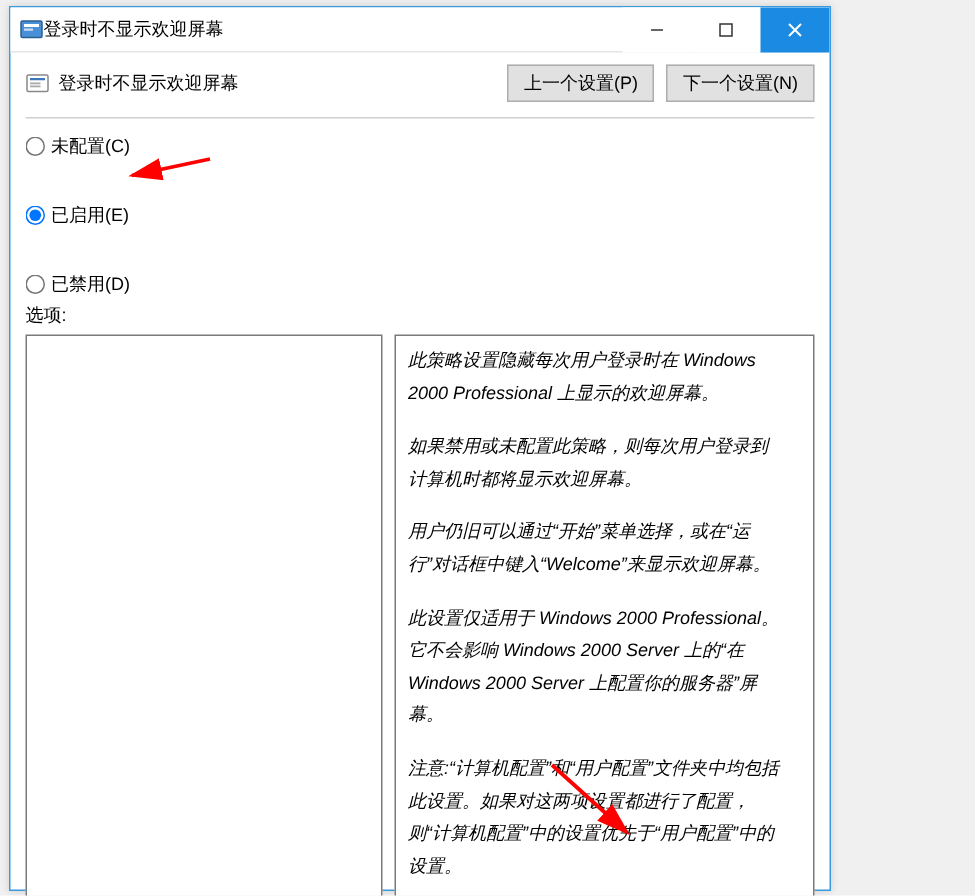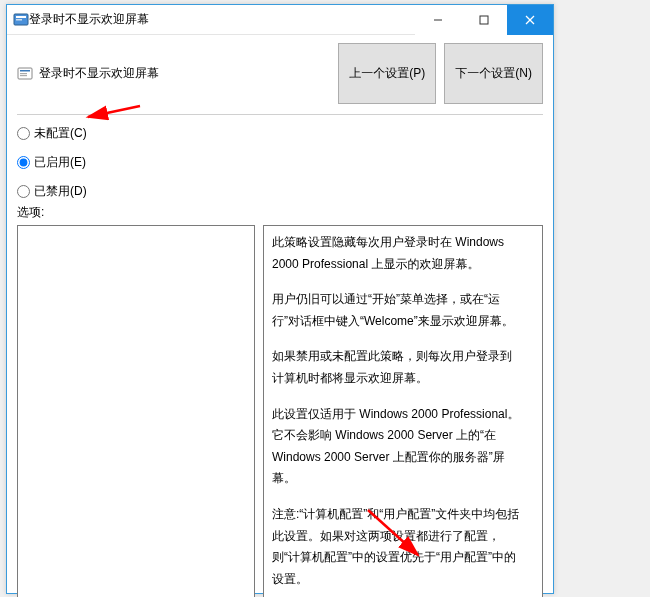--- a/index.html
+++ b/index.html
@@ -69,41 +69,41 @@
   }
   .header-row .left {
     flex: 1;
     display: flex;
     align-items: center;
     gap: 6px;
   }
   .btn {
     border: 1px solid #adadad;
     background: #e1e1e1;
-    padding: 21px 10px;
+    padding: 3px 10px;
     font-size: 12px;
     cursor: pointer;
     min-width: 96px;
     text-align: center;
   }
 
   .divider {
     border-top: 1px solid #d0d0d0;
     margin: 4px 0 8px 0;
   }
 
   .config-area {
     display: flex;
     gap: 12px;
   }
   .radio-col {
     width: 88px;
     display: flex;
     flex-direction: column;
-    gap: 12px;
+    gap: 29px;
     padding-top: 2px;
   }
   .radio-item { display: flex; gap: 4px; align-items: center; white-space: nowrap; }
   .radio-item input { margin:0; }
 
   .comment-col { flex: 1; display:flex; flex-direction:column; gap:6px; }
   .row-line { display:flex; gap:10px; align-items:flex-start; }
   .row-line label { width: 56px; padding-top:3px; }
   .comment-box {
     flex:1;
@@ -146,21 +146,21 @@
   }
   .help-box {
     flex:1;
     border:1px solid #7a7a7a;
     background:#fff;
     overflow-y:scroll;
     padding:6px 8px;
     line-height:1.8;
     font-size:12px;
   }
-  .help-box p { margin: 0 13px 14px 0; }
+  .help-box p { margin: 0 13px 14px 0; font-style: italic; }
 
   
   .arrow-layer {
     position:absolute; left:0; top:0; width:650px; height:597px;
     pointer-events:none;
   }
 
   
   .mini-icon {
     width:16px; height:16px; display:inline-block;
@@ -239,22 +239,22 @@
     </div>
 
     <div class="labels-row">
       <div class="l-options">选项:</div>
     </div>
 
     <div class="lower-row">
       <div class="options-box"></div>
       <div class="help-box" id="help-box">
           <p>此策略设置隐藏每次用户登录时在 Windows 2000 Professional 上显示的欢迎屏幕。</p>
+          <p>如果禁用或未配置此策略，则每次用户登录到计算机时都将显示欢迎屏幕。</p>
           <p>用户仍旧可以通过“开始”菜单选择，或在“运行”对话框中键入“Welcome”来显示欢迎屏幕。</p>
-          <p>如果禁用或未配置此策略，则每次用户登录到计算机时都将显示欢迎屏幕。</p>
           <p>此设置仅适用于 Windows 2000 Professional。它不会影响 Windows 2000 Server 上的“在 Windows 2000 Server 上配置你的服务器”屏幕。</p>
           <p>注意:“计算机配置”和“用户配置”文件夹中均包括此设置。如果对这两项设置都进行了配置，则“计算机配置”中的设置优先于“用户配置”中的设置。</p>
         </div>
     </div>
 
   </div>
 
 </div>
 
 <svg class="arrow-layer">

